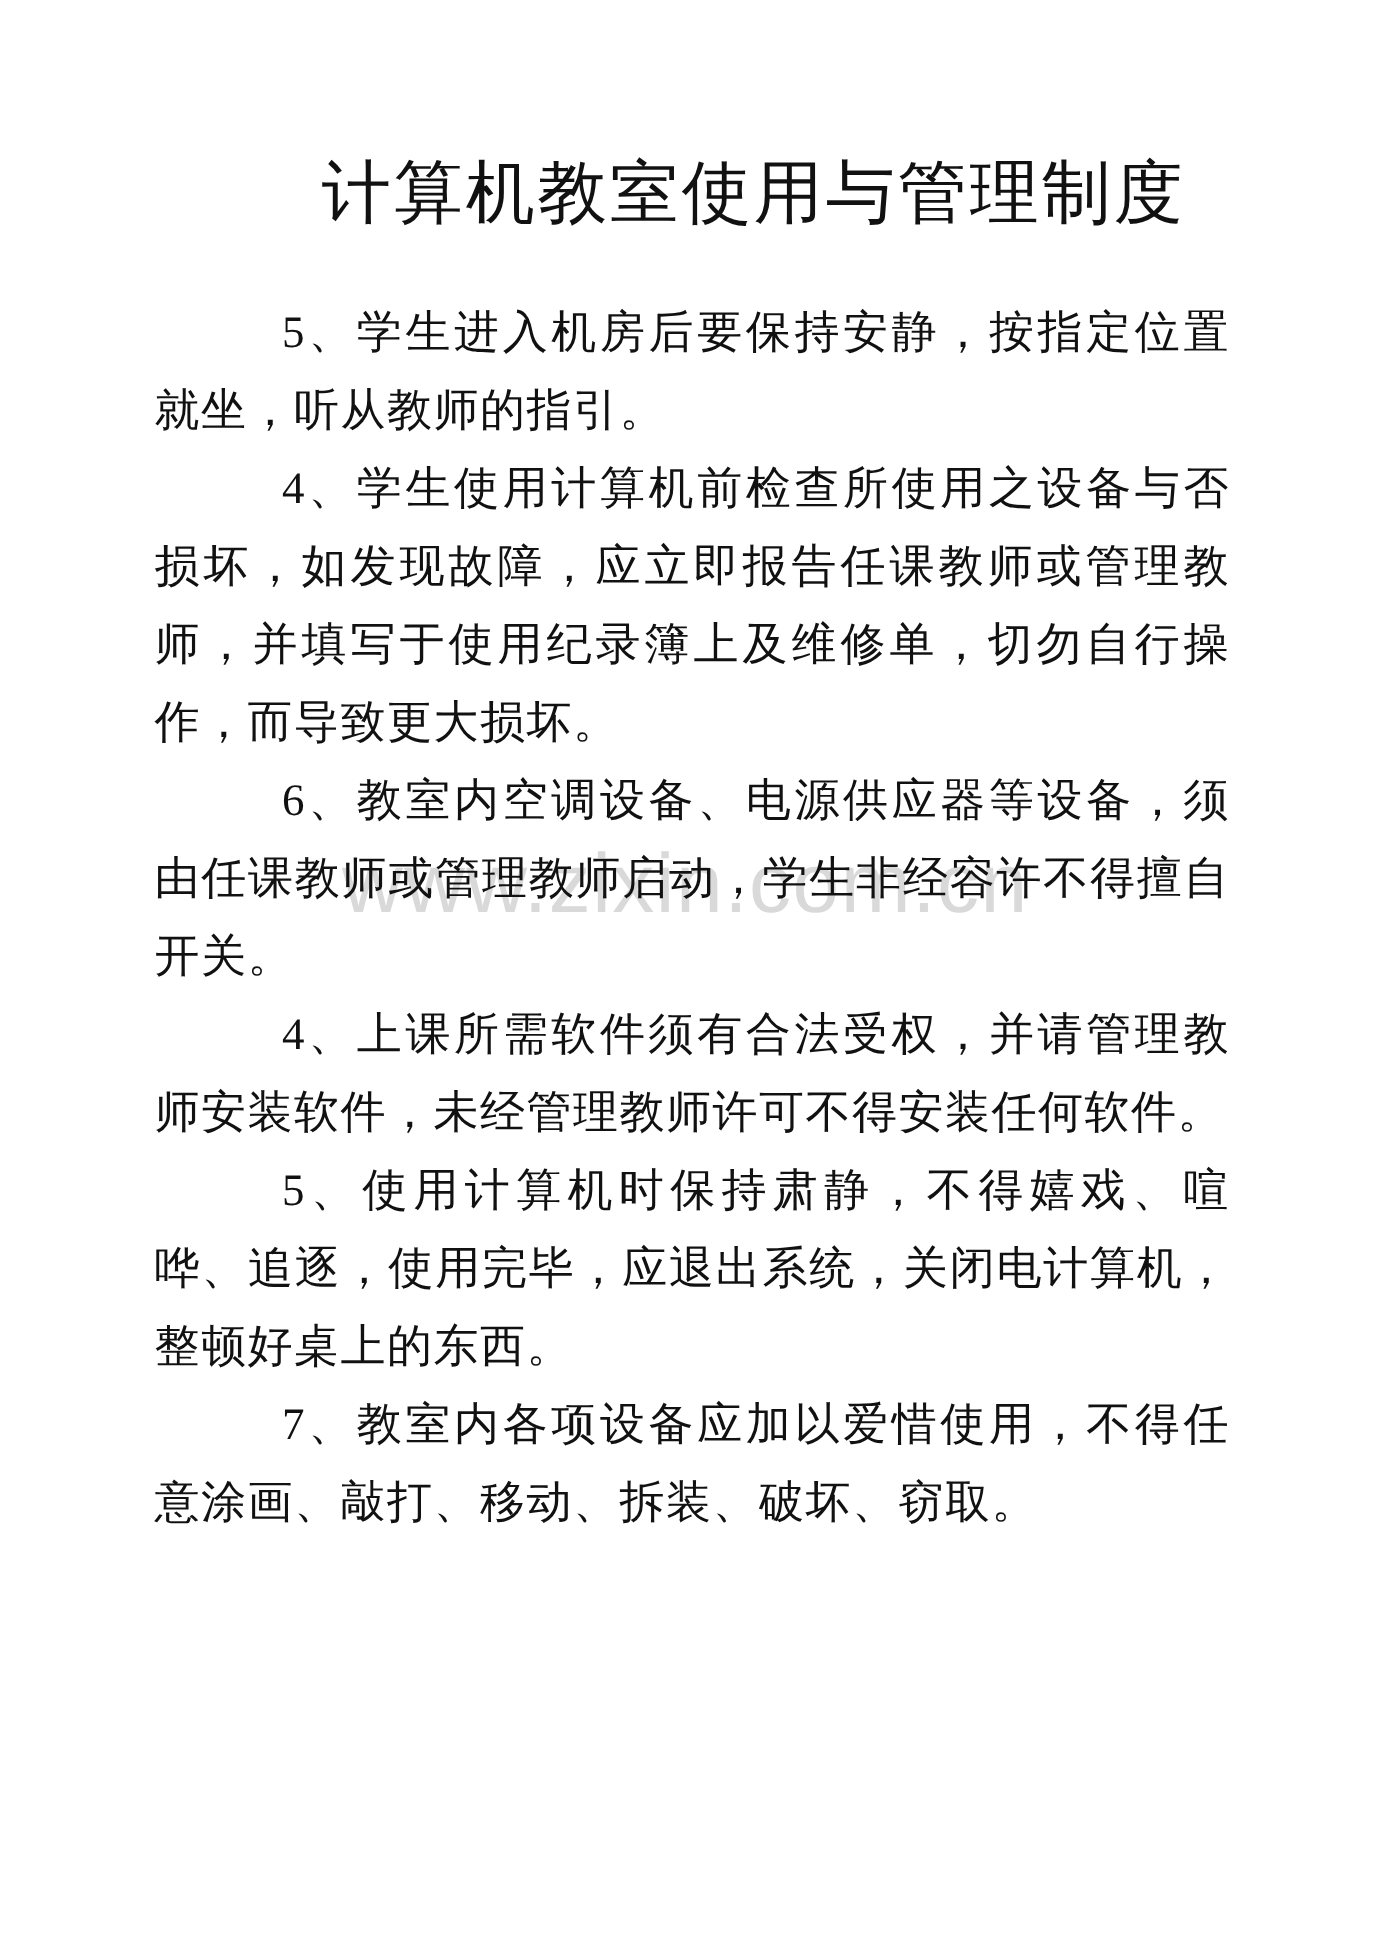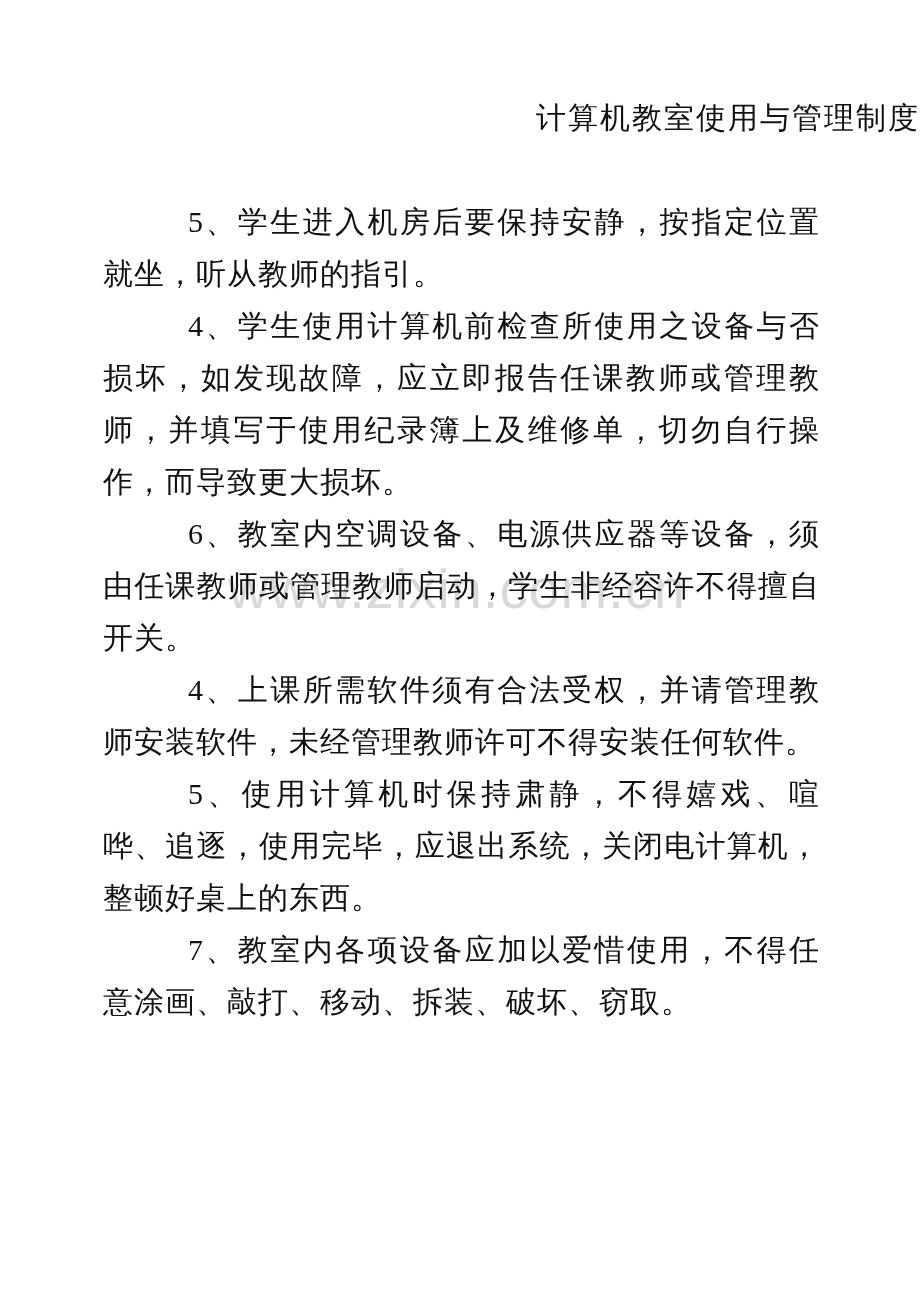--- a/index.html
+++ b/index.html
@@ -14,22 +14,22 @@
     background: #ffffff;
     overflow: hidden;
     font-family: "Liberation Serif", serif;
   }
   .doc-title {
     position: relative;
     z-index: 2;
     margin: 0;
     padding-top: 98px;
     padding-left: 85px;
-    text-align: right;
-    font-size: 30px;
+    text-align: center;
+    font-size: 46px;
     font-weight: normal;
     letter-spacing: 2px;
     color: #111111;
     font-family: "Liberation Serif", serif;
   }
   .doc-body {
     position: absolute;
     top: 196px;
     left: 103px;
     width: 717px;

